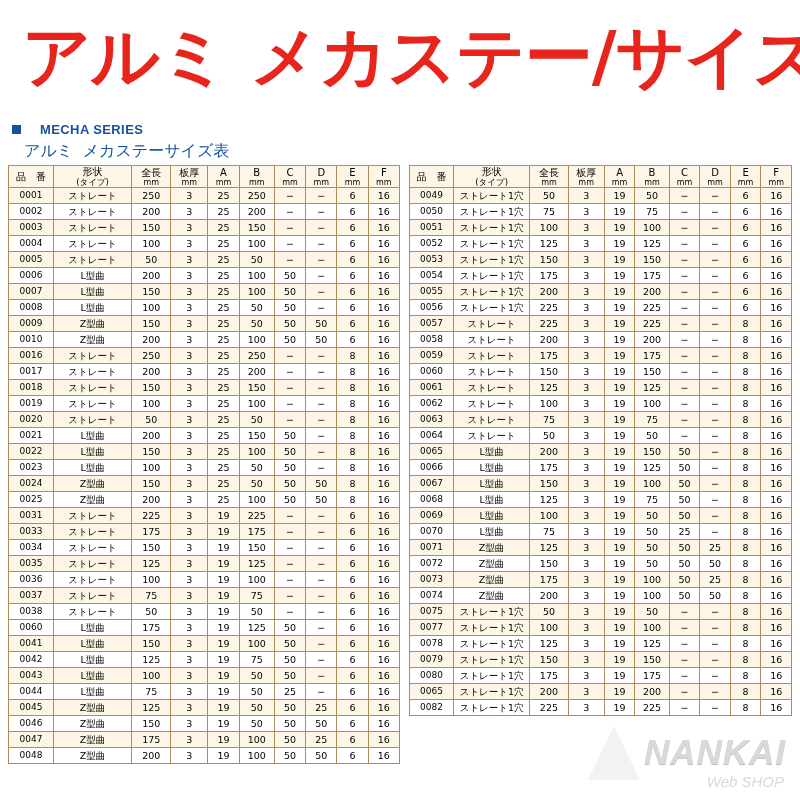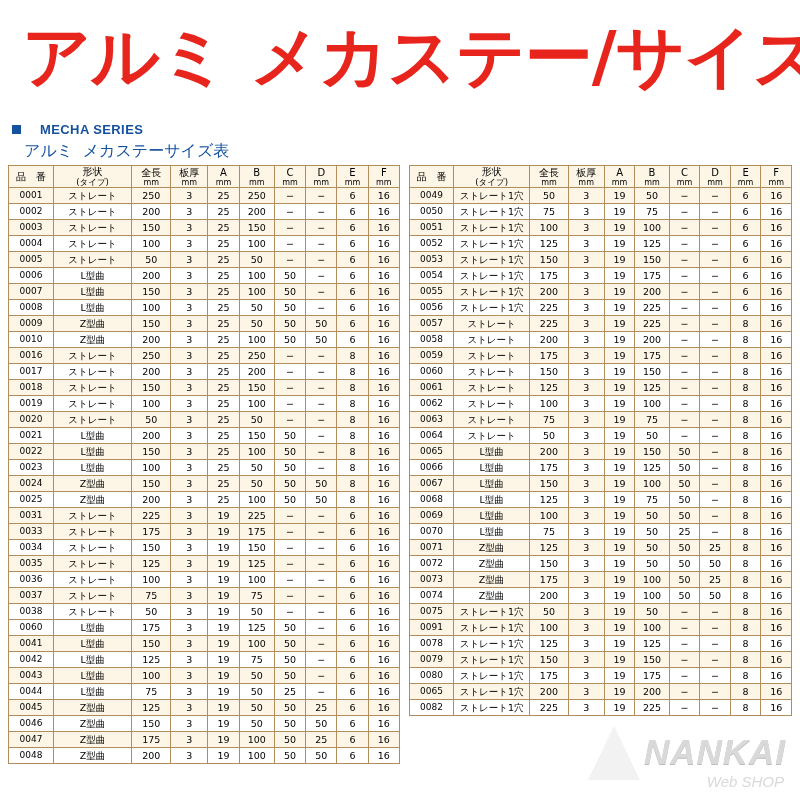--- a/index.html
+++ b/index.html
@@ -1061,21 +1061,21 @@
             <td>50</td>
             <td>3</td>
             <td>19</td>
             <td>50</td>
             <td>−</td>
             <td>−</td>
             <td>8</td>
             <td>16</td>
           </tr>
           <tr class="odd">
-            <td class="code">0091</td>
+            <td class="code">0077</td>
             <td class="shape">ストレート1穴</td>
             <td>100</td>
             <td>3</td>
             <td>19</td>
             <td>100</td>
             <td>−</td>
             <td>−</td>
             <td>8</td>
             <td>16</td>
           </tr>

